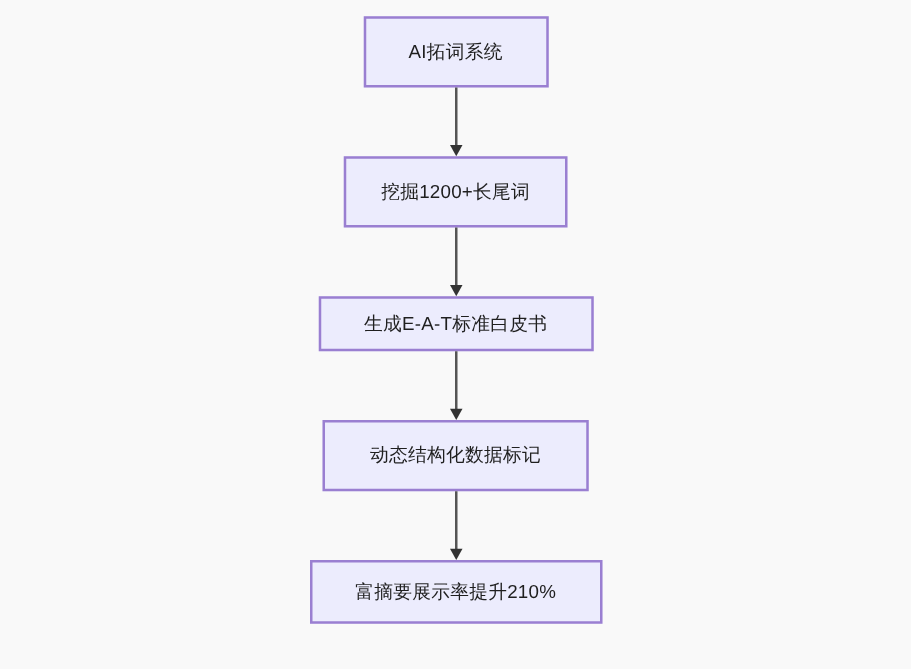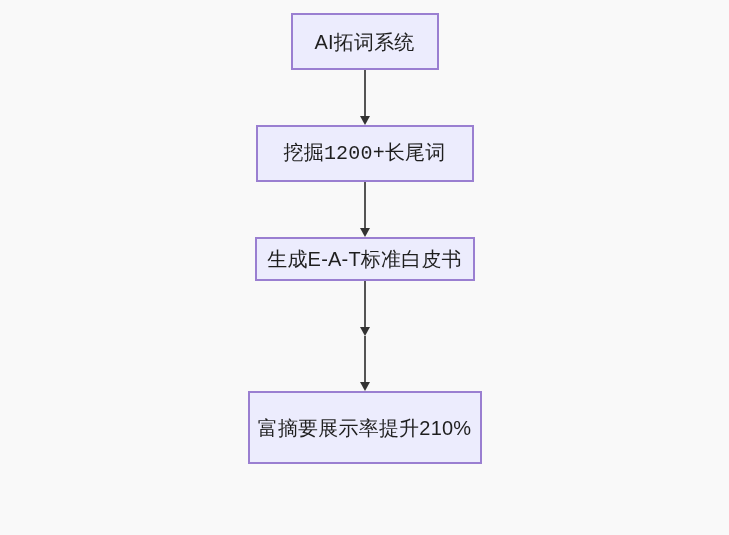--- a/index.html
+++ b/index.html
@@ -29,35 +29,35 @@
     display: flex;
     flex-direction: column;
     align-items: center;
   }
 
   .node {
     box-sizing: border-box;
     background: #ececfd;
     border: 2px solid #9a7fd1;
     color: #1f1f1f;
-    font-size: 20px;
+    font-size: 15px;
     line-height: 1;
     display: flex;
     align-items: center;
     justify-content: center;
     text-align: center;
     white-space: nowrap;
     letter-spacing: 0.2px;
   }
 
   .node-0 { width: 148px; height: 57px; margin-top: 13px; }
-  .node-1 { width: 218px; height: 57px; font-family: Liberation Mono, monospace; }
+  .node-1 { width: 179px; height: 57px; }
   .node-2 { width: 220px; height: 44px; }
   .node-3 { width: 213px; height: 57px; }
-  .node-4 { width: 234px; height: 73px; }
+  .node-4 { width: 234px; height: 51px; }
 
   .connector {
     width: 12px;
     height: 55px;
     position: relative;
   }
   .connector .stem {
     position: absolute;
     left: 50%;
     top: 0;
@@ -104,20 +104,23 @@
 
     <div class="node node-2">
       <span>生成E-A-T标准白皮书</span>
     </div>
 
     <div class="connector">
       <span class="stem"></span>
       <span class="head"></span>
     </div>
 
+    <div class="node node-3">
+      <span>动态结构化数据标记</span>
+    </div>
 
     <div class="connector">
       <span class="stem"></span>
       <span class="head"></span>
     </div>
 
     <div class="node node-4">
       <span>富摘要展示率提升210%</span>
     </div>
 

